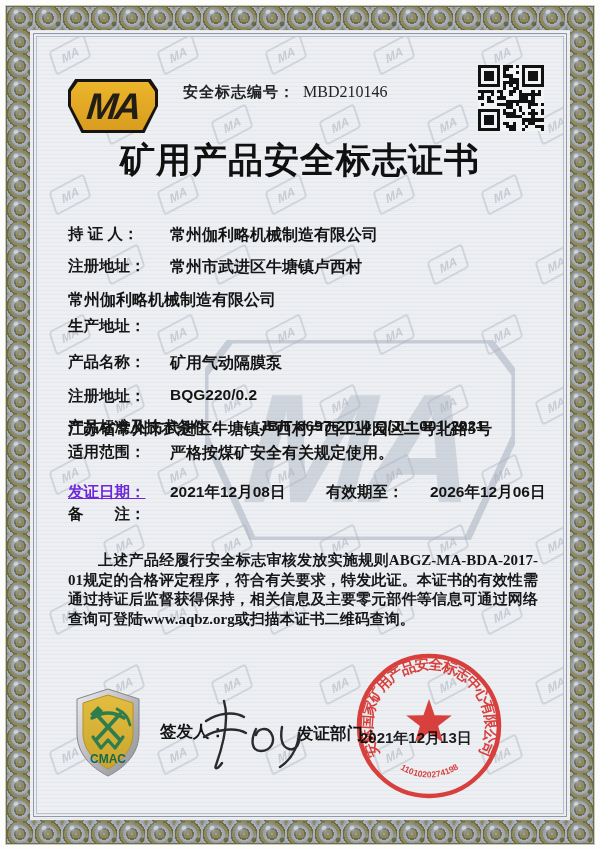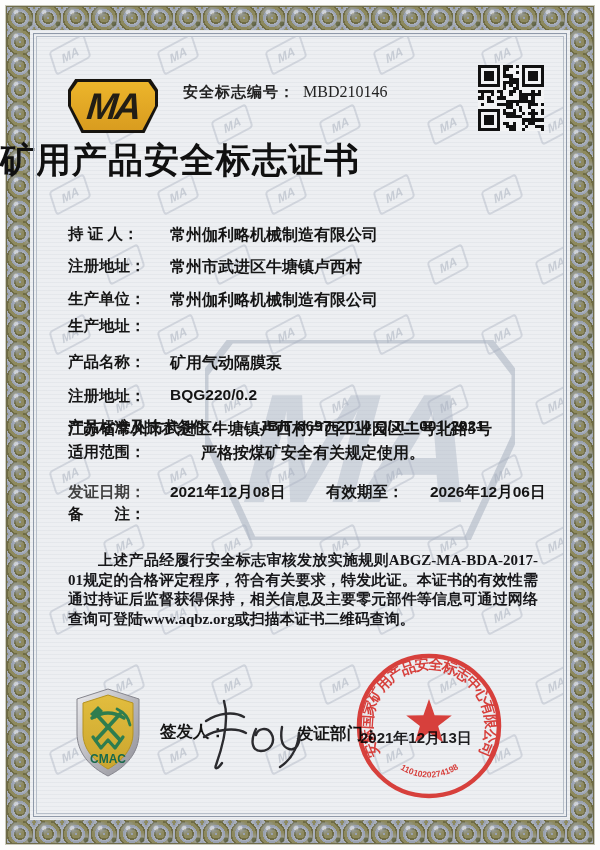--- a/index.html
+++ b/index.html
@@ -30,31 +30,31 @@
   
   .ma-badge{left:68px;top:79px;width:90px;height:54px;
     clip-path:polygon(8% 0,92% 0,100% 20%,100% 50%,85% 100%,15% 100%,0 50%,0 20%);background:#17140f;}
   .ma-badge-in{position:absolute;inset:3px;clip-path:polygon(8% 0,92% 0,100% 20%,100% 50%,85% 100%,15% 100%,0 50%,0 20%);
     background:linear-gradient(#ecb52b,#d99c1f);display:flex;align-items:center;justify-content:center;}
   .ma-badge-in span{font:italic 900 37px "Liberation Sans",sans-serif;color:#221e15;
     letter-spacing:-3px;transform:skewX(-6deg);line-height:1;}
   .hdr{left:183px;top:83px;font-size:15px;color:#222;white-space:nowrap;text-align:center;}
   .hdr .lbl{font-weight:600;letter-spacing:1px;}
   .hdr .num{font-family:"Liberation Serif",serif;font-size:16px;margin-left:8px;}
-  .title{left:0;top:137px;width:100%;font-weight:900;font-size:35px;
+  .title{left:0;top:137px;width:100%;text-align:center;font-weight:900;font-size:35px;
     letter-spacing:1px;color:#101010;font-family:"Liberation Serif",serif;}
   
   .field-row{position:absolute;left:68px;right:62px;display:flex;align-items:flex-start;}
   .flabel{flex:0 0 102px;font:700 15.5px "Liberation Sans",sans-serif;color:#161616;white-space:nowrap;}
   .field-row.wide .flabel{flex:0 0 182px;}
   .fvalue{flex:1;font:700 16px "Liberation Serif",serif;color:#141414;line-height:21px;}
   .fvalue.latin{font:700 15.5px "Liberation Sans",sans-serif;}
   .dates-row{left:68px;top:482px;font-size:0;white-space:nowrap;}
   .dates-row span{font-size:15.5px;display:inline-block;vertical-align:top;}
-  .dlabel{font:700 15.5px "Liberation Sans",sans-serif;color:#404040;width:102px;}
+  .dlabel{font:700 15.5px "Liberation Sans",sans-serif;color:#6d28d9;width:102px;text-decoration:underline;}
   .dval{font:600 15.5px "Liberation Sans",sans-serif;color:#141414;width:128px;}
   .dlabel2{font:700 15.5px "Liberation Sans",sans-serif;color:#161616;width:92px;margin-left:28px;}
   .dval2{font:600 15.5px "Liberation Sans",sans-serif;color:#141414;margin-left:12px;}
   .remark{left:68px;top:504px;font:700 15.5px "Liberation Sans",sans-serif;color:#161616;}
   .statement{left:68px;top:551px;width:470px;font:700 15px "Liberation Serif",serif;color:#17171a;
     line-height:19.5px;text-align:justify;text-indent:2em;word-break:break-all;}
   
   .signer-label{left:160px;top:721px;font:700 16.5px "Liberation Serif",serif;color:#151515;}
   .dept-label{left:297px;top:723px;font:700 16.5px "Liberation Serif",serif;color:#151515;}
   .issue-date2{left:360px;top:729px;font:600 15px "Liberation Sans",sans-serif;color:#1c1c1e;z-index:4;}
@@ -381,40 +381,39 @@
     <div id="fields">
         <div class="field-row" style="top: 224px;">
           <span class="flabel">持 证 人：</span>
           <span class="fvalue">常州伽利略机械制造有限公司</span>
         </div>
         <div class="field-row" style="top: 256px;">
           <span class="flabel">注册地址：</span>
           <span class="fvalue">常州市武进区牛塘镇卢西村</span>
         </div>
         <div class="field-row" style="top: 289px;">
-          <span class="flabel">生产单位：</span>
           <span class="fvalue">常州伽利略机械制造有限公司</span>
         </div>
         <div class="field-row" style="top: 316px; flex-direction: column;">
           <span class="flabel">生产地址：</span>
           <span class="fvalue">江苏省常州市武进区牛塘镇卢西村卢西工业园区二号北路5号</span>
         </div>
         <div class="field-row" style="top: 352px;">
           <span class="flabel">产品名称：</span>
           <span class="fvalue">矿用气动隔膜泵</span>
         </div>
         <div class="field-row" style="top: 386px;">
           <span class="flabel">注册地址：</span>
           <span class="fvalue latin">BQG220/0.2</span>
         </div>
         <div class="field-row wide" style="top: 417px; gap: 9px;">
           <span class="flabel">产品标准及技术条件：</span>
           <span class="fvalue latin">JB/T 8697-2014  Q/JLL001-2021</span>
         </div>
-        <div class="field-row" style="top: 442px; gap: 31px;">
+        <div class="field-row" style="top: 442px;">
           <span class="flabel">适用范围：</span>
           <span class="fvalue">严格按煤矿安全有关规定使用。</span>
         </div>
       </div>
 
     <div class="abs dates-row">
       <span class="dlabel">发证日期：</span><span class="dval">2021年12月08日</span><span class="dlabel2">有效期至：</span><span class="dval2">2026年12月06日</span>
     </div>
     <div class="abs remark">备　　注：</div>
 

